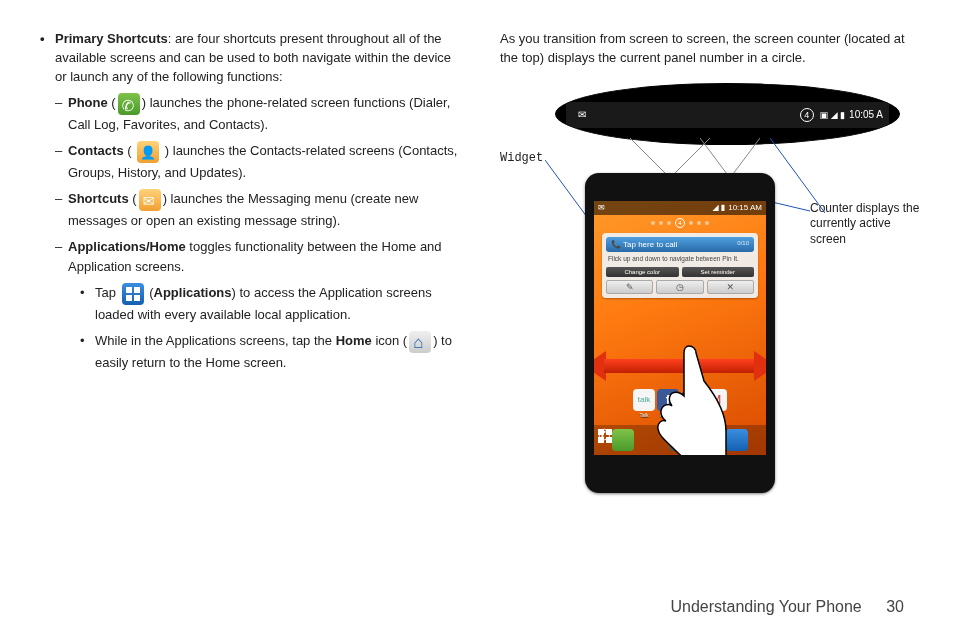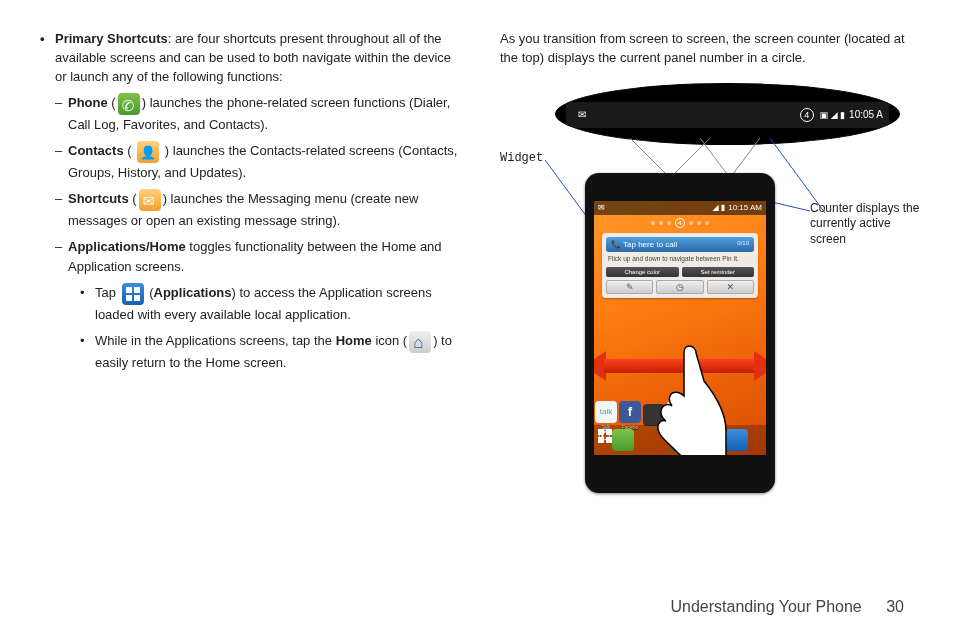--- a/index.html
+++ b/index.html
@@ -73,21 +73,21 @@
   .wbtns { display: flex; gap: 3px; margin-top: 2px; }
   .wbtn { flex:1; background: linear-gradient(#555,#333); color:#fff; font-size:6px; text-align:center; padding:2px 0; border-radius:2px; }
   .wbtns2 { display:flex; gap:3px; margin-top:3px; }
   .wbtn2 { flex:1; background:linear-gradient(#eee,#ccc); border:1px solid #aaa; border-radius:2px; height:14px; text-align:center; font-size:9px; color:#555; line-height:13px; }
 
   .arrows { position: absolute; left: -10px; right: -10px; top: 150px; height: 30px; }
   .arrow-body { position:absolute; left:20px; right:20px; top:8px; height:14px; background: linear-gradient(#ff4020,#c02000); }
   .arrow-l { position:absolute; left:0; top:0; width:0; height:0; border-top:15px solid transparent; border-bottom:15px solid transparent; border-right:22px solid #e03010; }
   .arrow-r { position:absolute; right:0; top:0; width:0; height:0; border-top:15px solid transparent; border-bottom:15px solid transparent; border-left:22px solid #e03010; }
 
-  .apprail { position:absolute; left:0; right:0; top:188px; height:30px; display:flex; justify-content:flex-start; align-items:center;margin-top:12px; }
+  .apprail { position:absolute; left:0; right:0; top:188px; height:30px; display:flex; justify-content:center; align-items:center; }
   .app { width:24px; text-align:center; }
   .app .ic { width:22px; height:22px; border-radius:4px; margin:0 auto; }
   .app .lbl { font-size:5px; color:#fff; text-shadow:0 1px 1px #000; margin-top:1px; white-space:nowrap; overflow:hidden; }
   .dock { position:absolute; left:0; right:0; bottom:0; height:30px; background: rgba(0,0,0,.25); display:flex; justify-content:space-around; align-items:center; }
   .dock .ic { width:22px; height:22px; border-radius:4px; }
 
   .hand {
     position:absolute; left:60px; top:140px; width:75px; height:130px; pointer-events:none;
   }
   .zoom-outline1 { position:absolute; left:130px; top:55px; width:80px; height:40px; }

